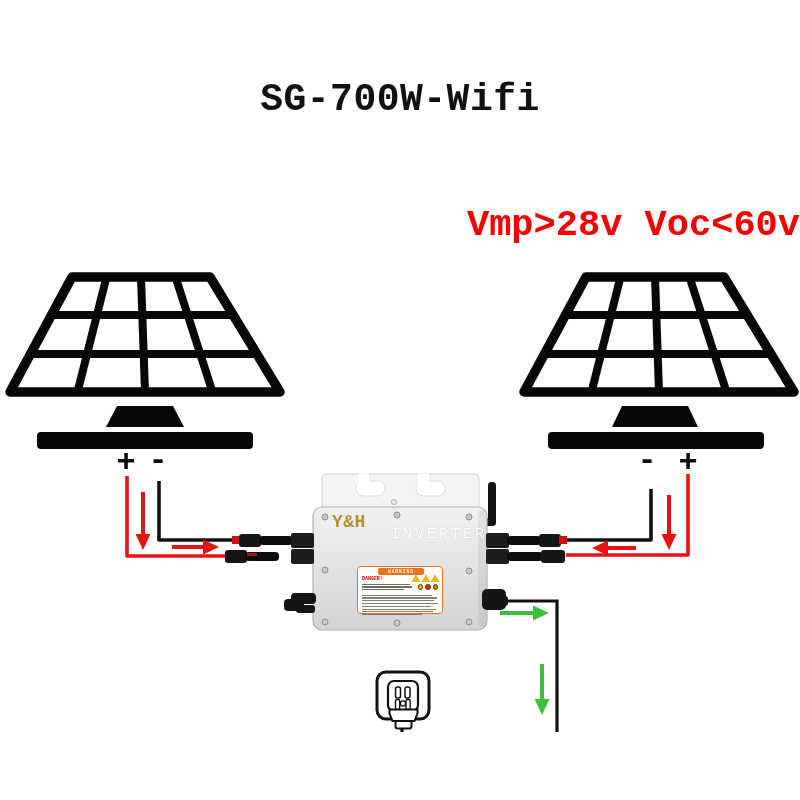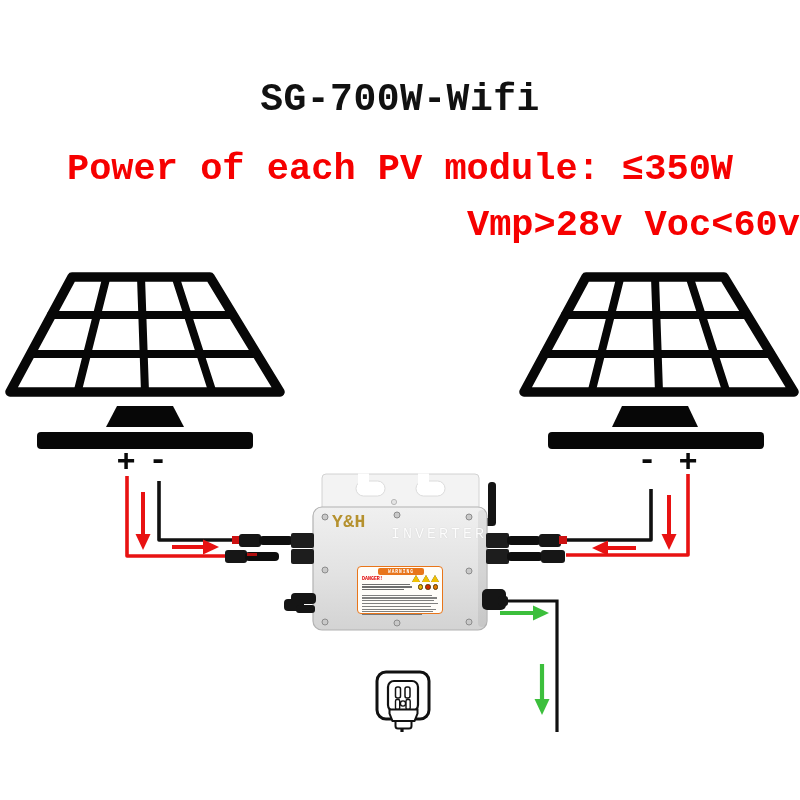--- a/index.html
+++ b/index.html
@@ -46,21 +46,20 @@
   .wl-smalltext div{height:1.3px;background:#4a4a4a;opacity:0.8;margin:1.5px 0;}
   .wl-body{position:absolute;left:4px;top:26px;width:77px;}
   .wl-body div{height:1.2px;background:#555;opacity:0.75;margin:1.6px 0;}
 </style>
 </head>
 <body>
 
 <div class="stage">
 
   <div class="abs ctr title">SG-700W-Wifi</div>
-  <div class="abs ctr spec1">Power of each PV module: ≤350W</div>
   <div class="abs ctr spec2">Vmp&gt;28v Voc&lt;60v</div>
 
   <svg class="diagram" width="800" height="800" viewBox="0 0 800 800">
 
     <g stroke="#070707" fill="none" stroke-linejoin="round" stroke-linecap="round">
       <line x1="51" y1="315" x2="233" y2="315" stroke-width="8"></line>
       <line x1="31" y1="354" x2="257" y2="354" stroke-width="8"></line>
       <line x1="106.5" y1="277" x2="77.5" y2="392" stroke-width="8"></line>
       <line x1="141" y1="277" x2="145" y2="392" stroke-width="8"></line>
       <line x1="175.5" y1="277" x2="212.5" y2="392" stroke-width="8"></line>

